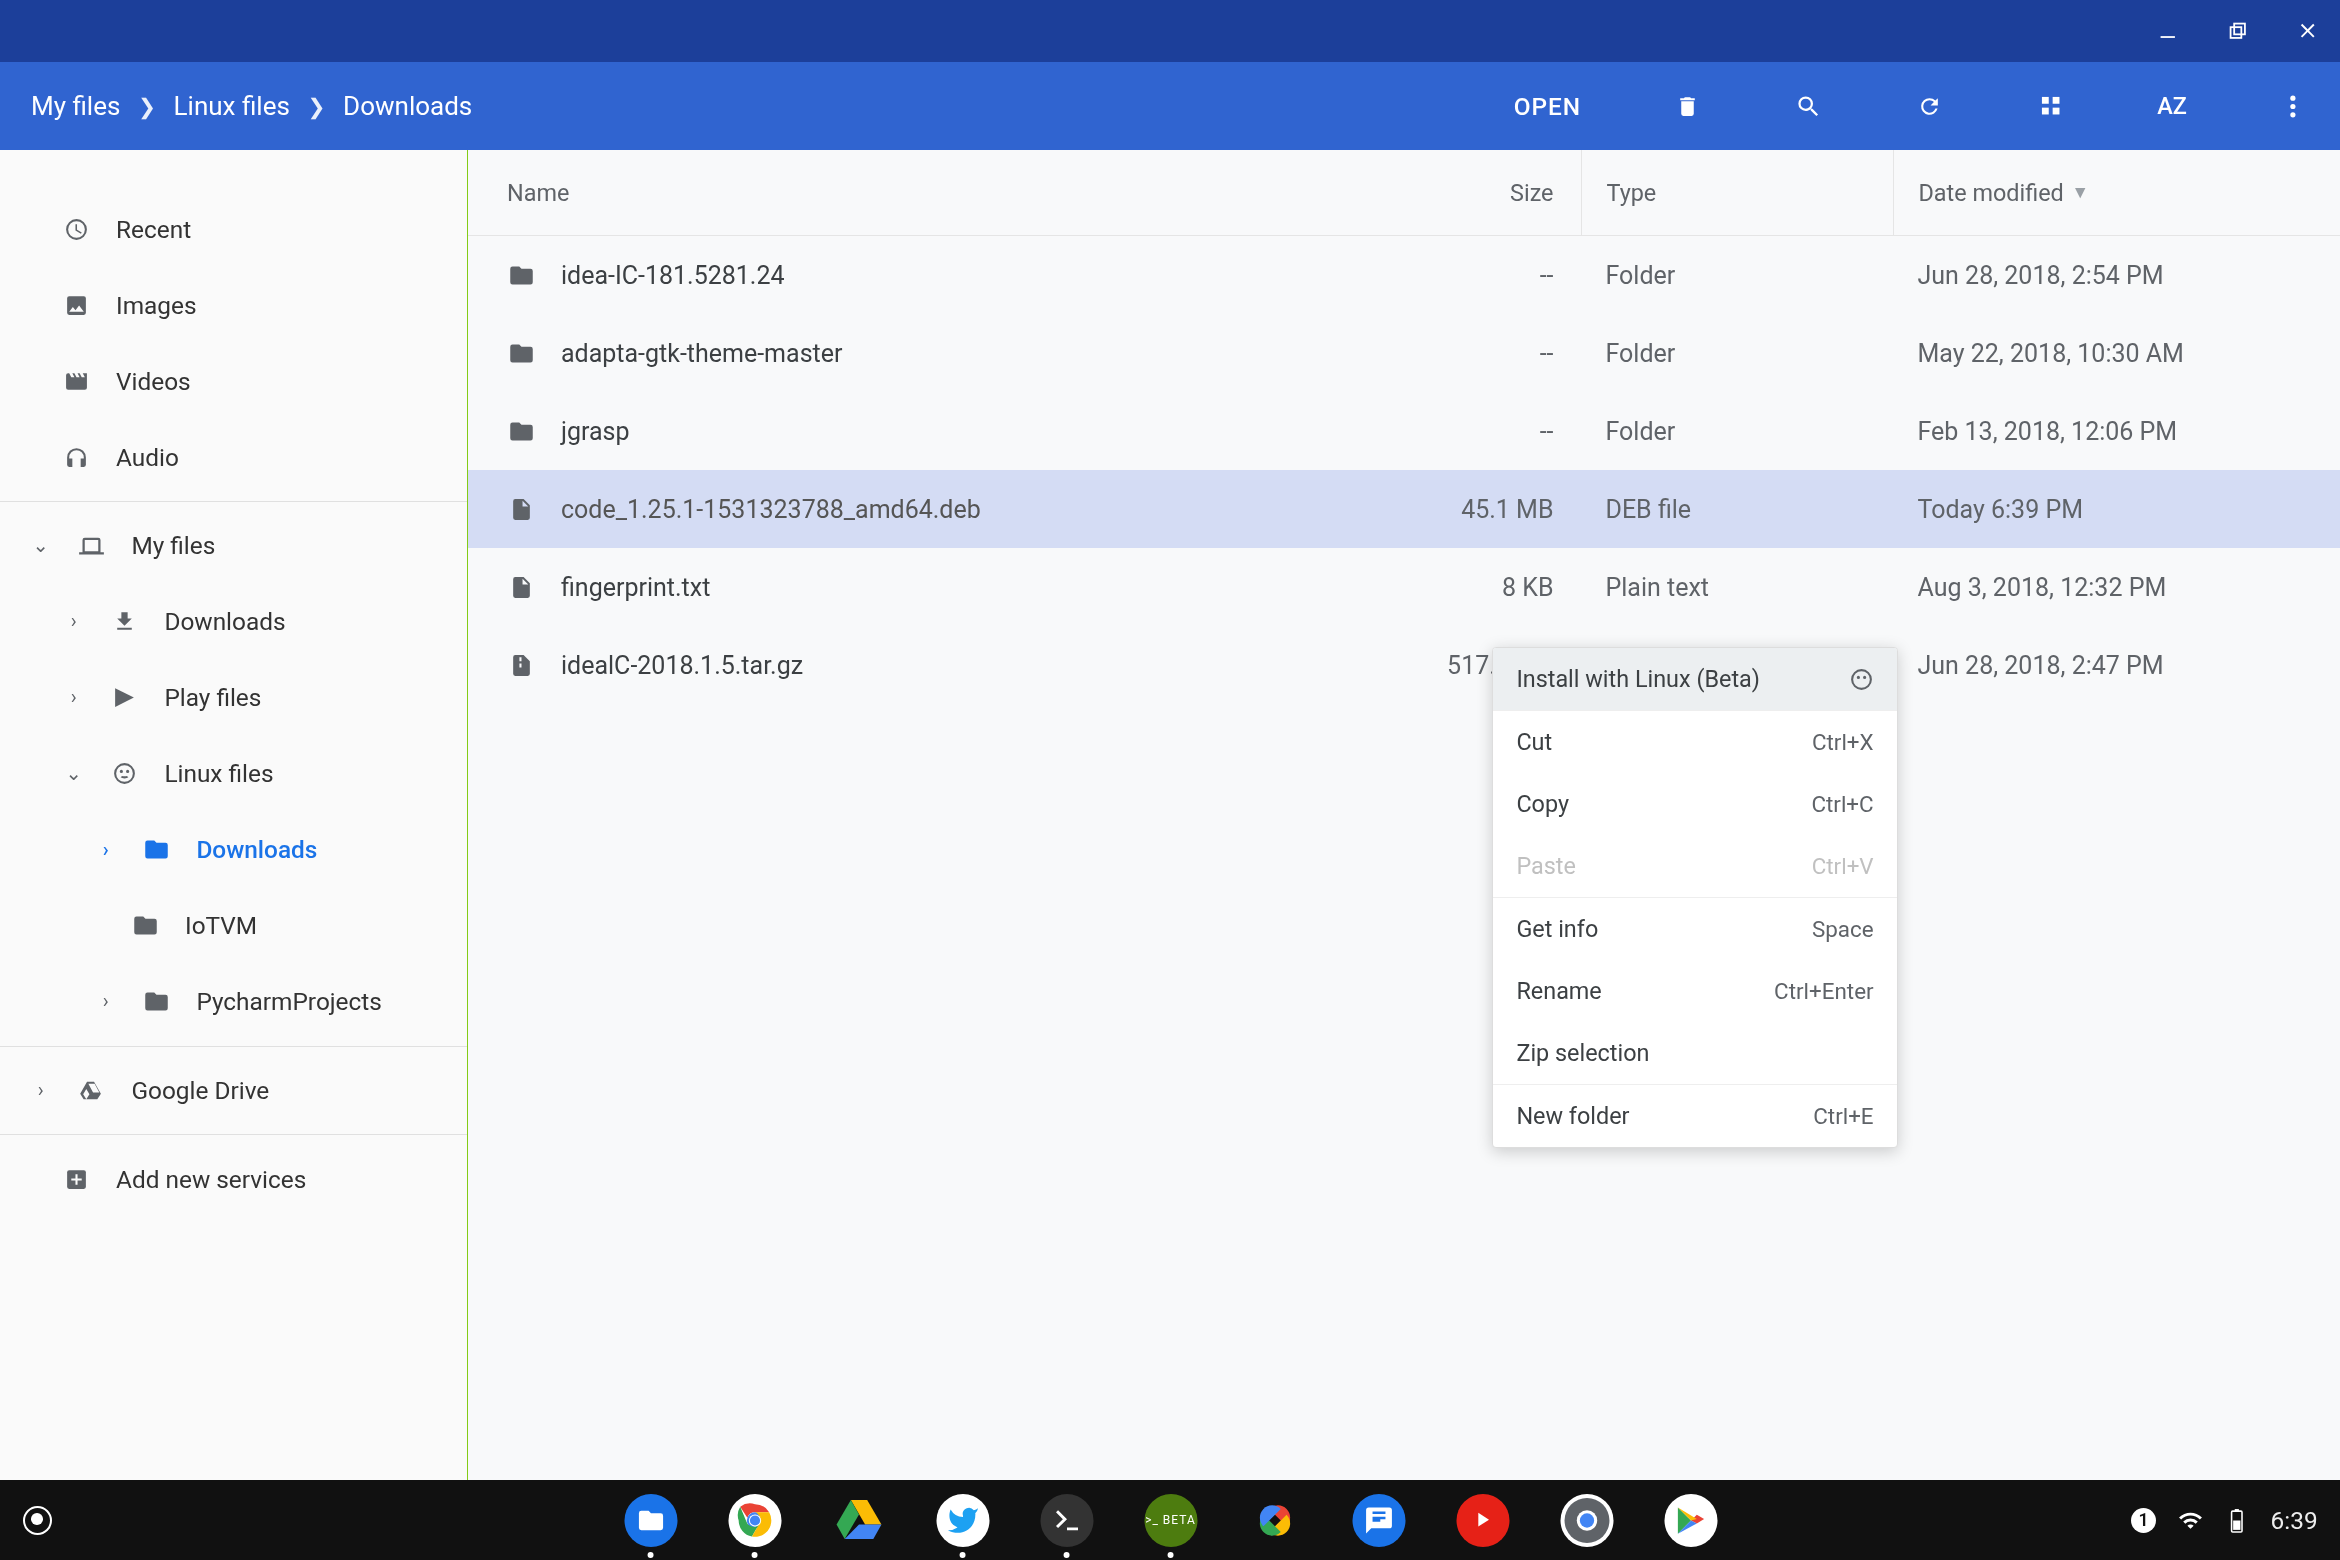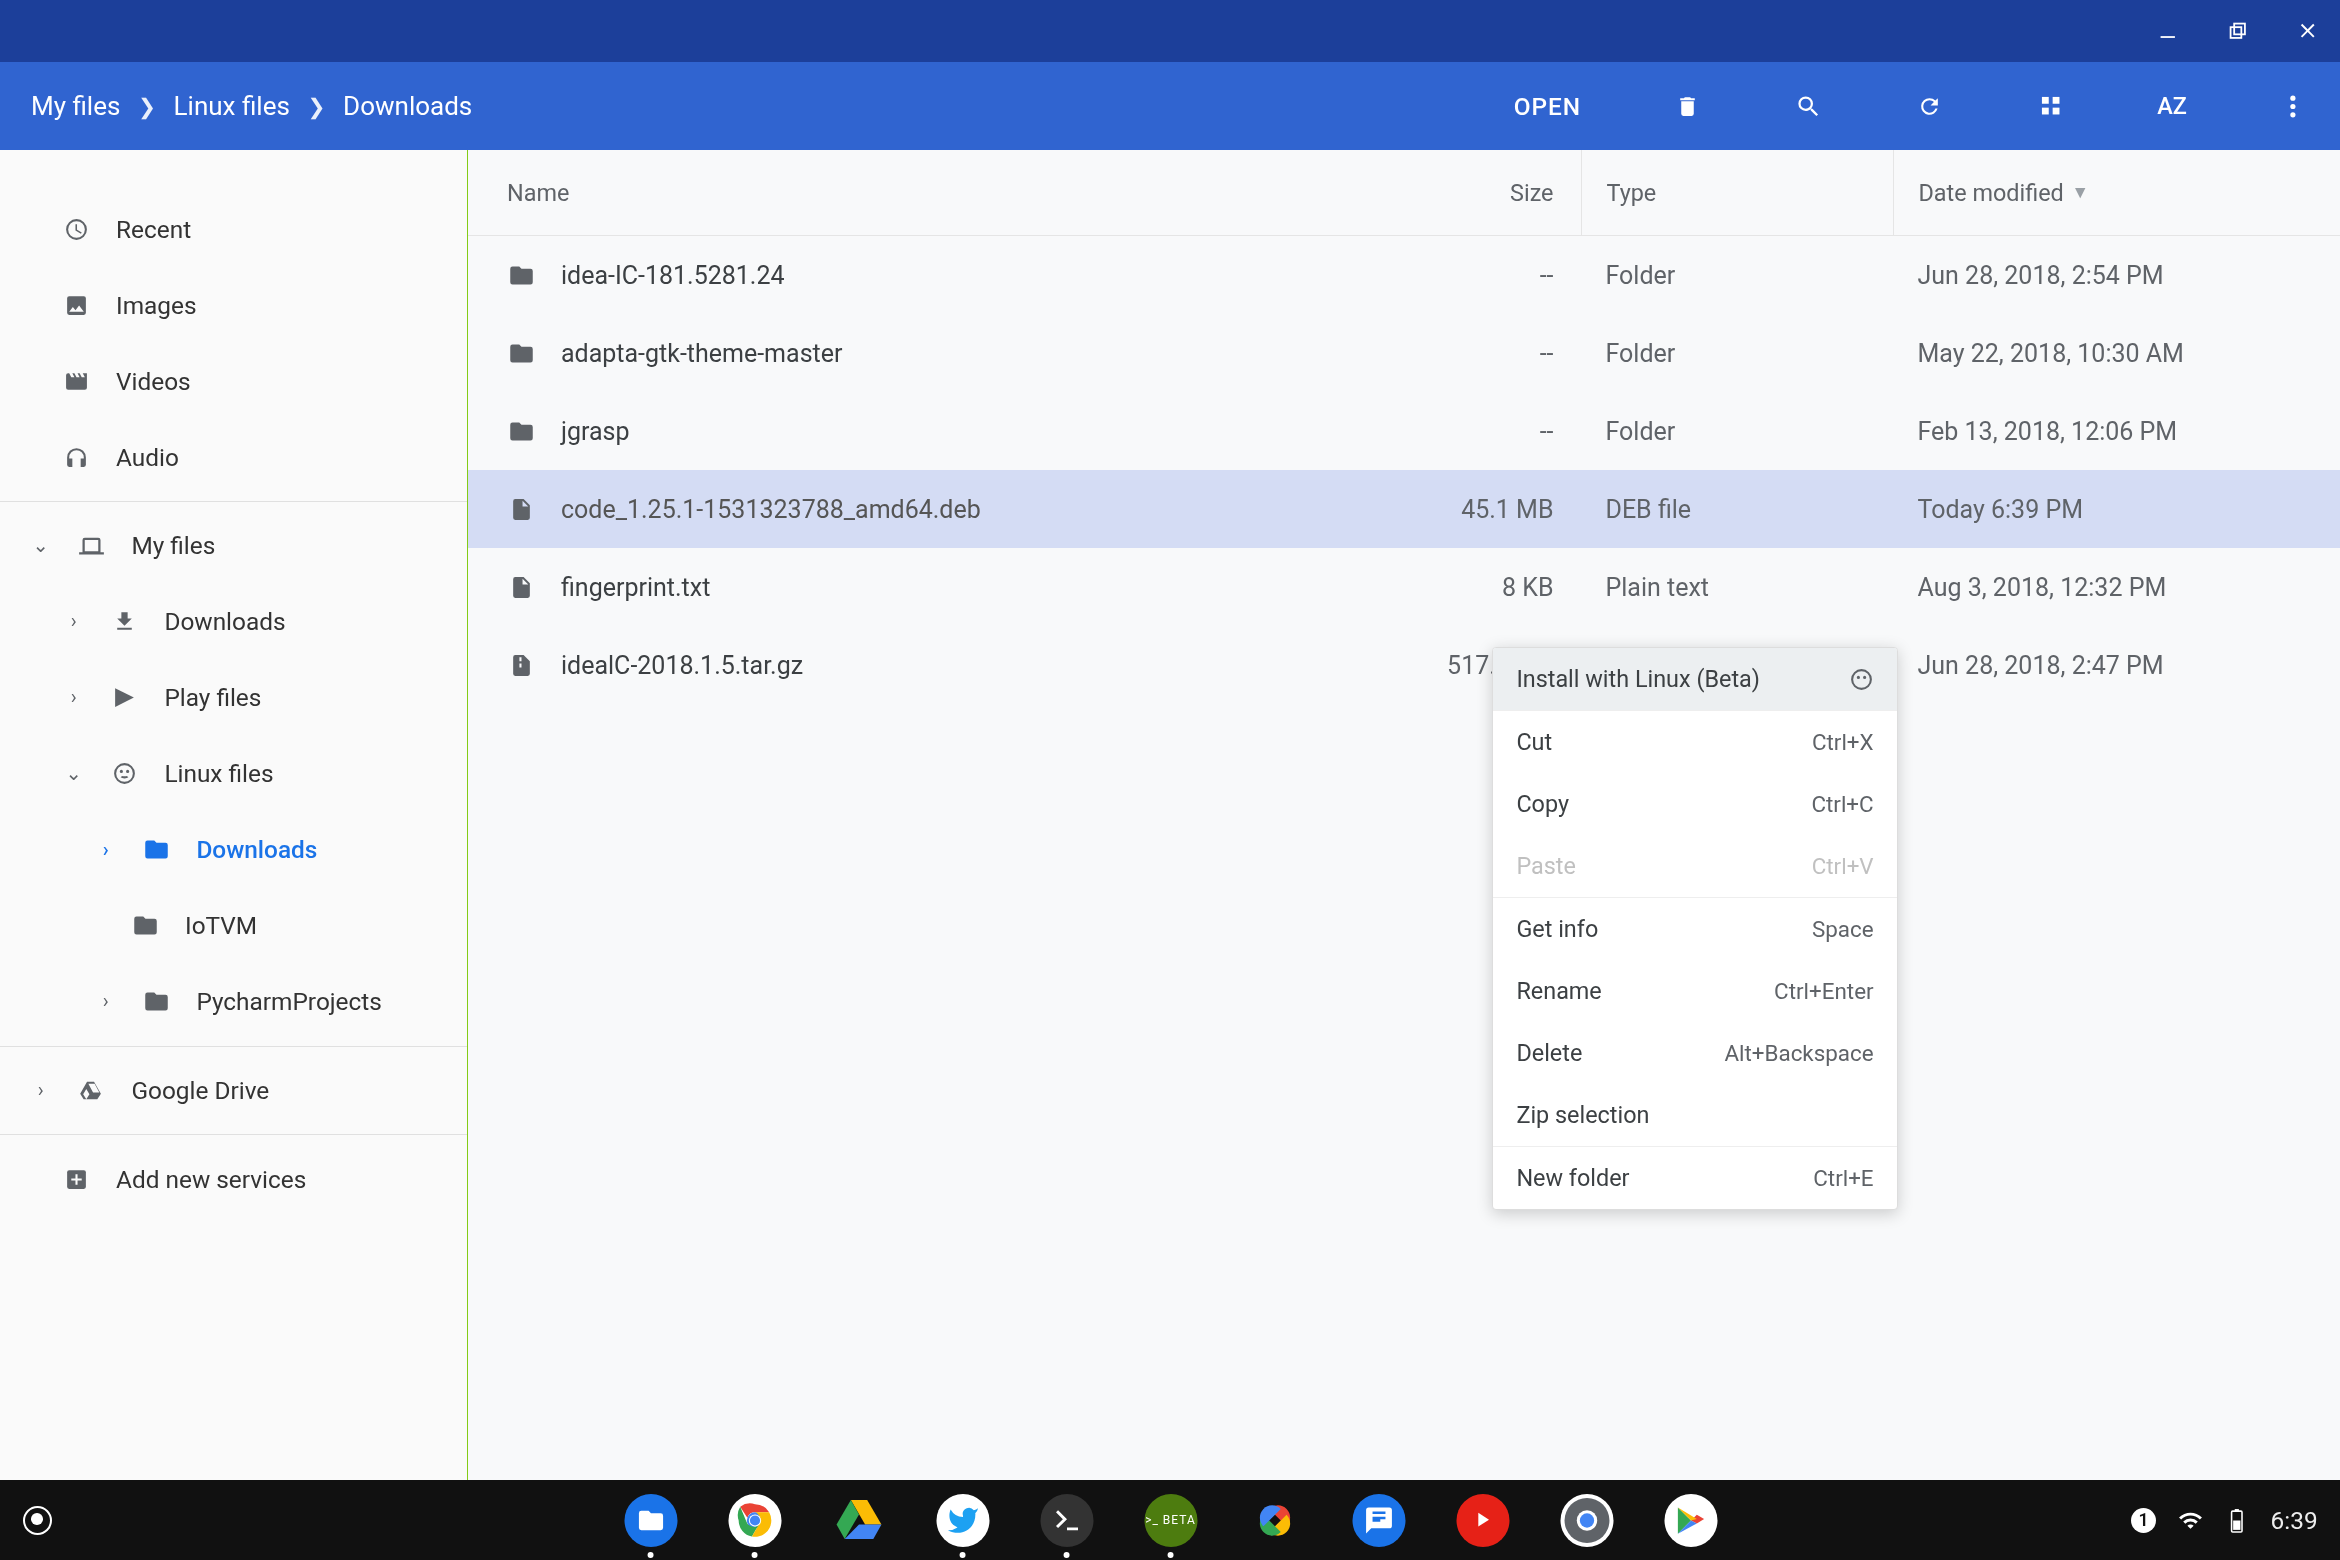--- a/index.html
+++ b/index.html
@@ -396,24 +396,20 @@
       <div class="cm-sep"></div>
       <div class="cm-item">
         <span>Get info</span>
         <span class="shortcut">Space</span>
       </div>
       <div class="cm-item">
         <span>Rename</span>
         <span class="shortcut">Ctrl+Enter</span>
       </div>
       <div class="cm-item">
-        <span>Delete</span>
-        <span class="shortcut">Alt+Backspace</span>
-      </div>
-      <div class="cm-item">
         <span>Zip selection</span>
         <span class="shortcut"></span>
       </div>
       <div class="cm-sep"></div>
       <div class="cm-item">
         <span>New folder</span>
         <span class="shortcut">Ctrl+E</span>
       </div>
     </div>
   </div>

